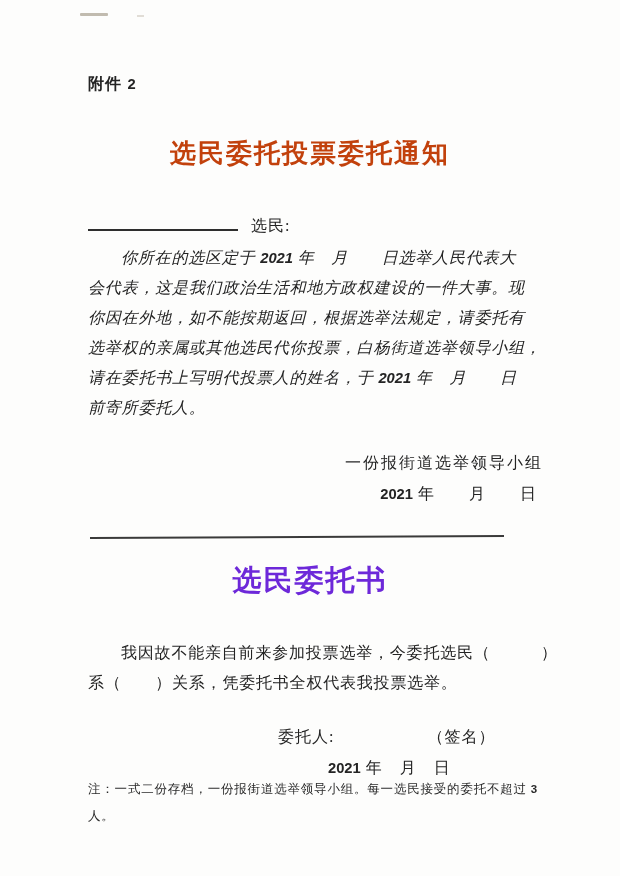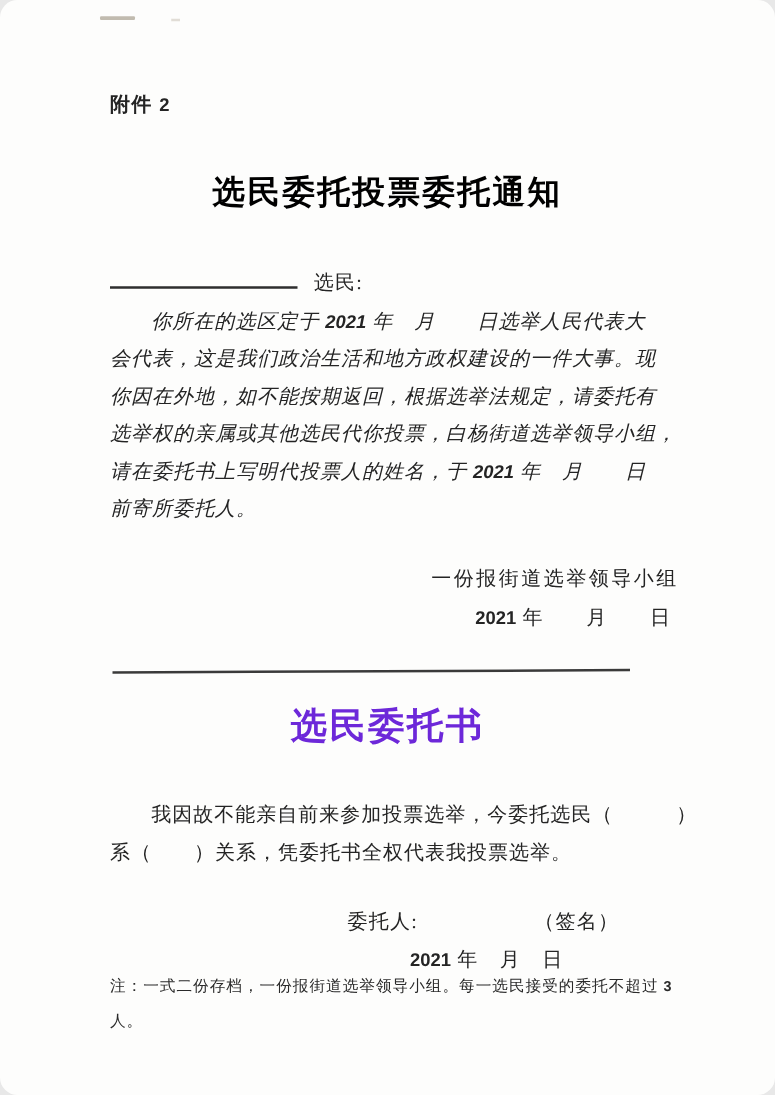--- a/index.html
+++ b/index.html
@@ -4,39 +4,38 @@
 <style>
   html,body { margin:0; padding:0; background:#e8e8e8; }
   .page {
     position:relative;
     width:620px; height:876px;
     margin:0 auto;
     background:#fdfdfc;
     font-family:"Liberation Serif","DejaVu Serif",serif;
     color:#242424;
     overflow:hidden;
-    border-radius:14px;
   }
   .abs { position:absolute; }
 
   
   .scan-dash { position:absolute; left:80px; top:13px; width:28px; height:3px; background:#aca496; opacity:.75; border-radius:1px; }
   .scan-speck { position:absolute; left:137px; top:15px; width:7px; height:2px; background:#d9d5cc; opacity:.8; }
 
   .attachment {
     left:88px; top:74px;
     font-family:"Liberation Sans","DejaVu Sans",sans-serif;
     font-weight:700; font-size:16px; letter-spacing:1px;
   }
 
   .title1 {
     left:0; top:136px; width:100%;
     margin:0; text-align:center;
     font-size:26px; font-weight:800; letter-spacing:2px;
-    color:#000000;
+    color:#c2410c;
     font-family:Liberation Mono, monospace;
   }
   .title2 {
     left:0; top:561px; width:100%;
     margin:0; text-align:center;
     font-size:29px; font-weight:800; letter-spacing:2px;
     color:#6d28d9;
   }
 
   .salutation { left:88px; top:209px; font-size:16px; line-height:30px; white-space:nowrap; }

